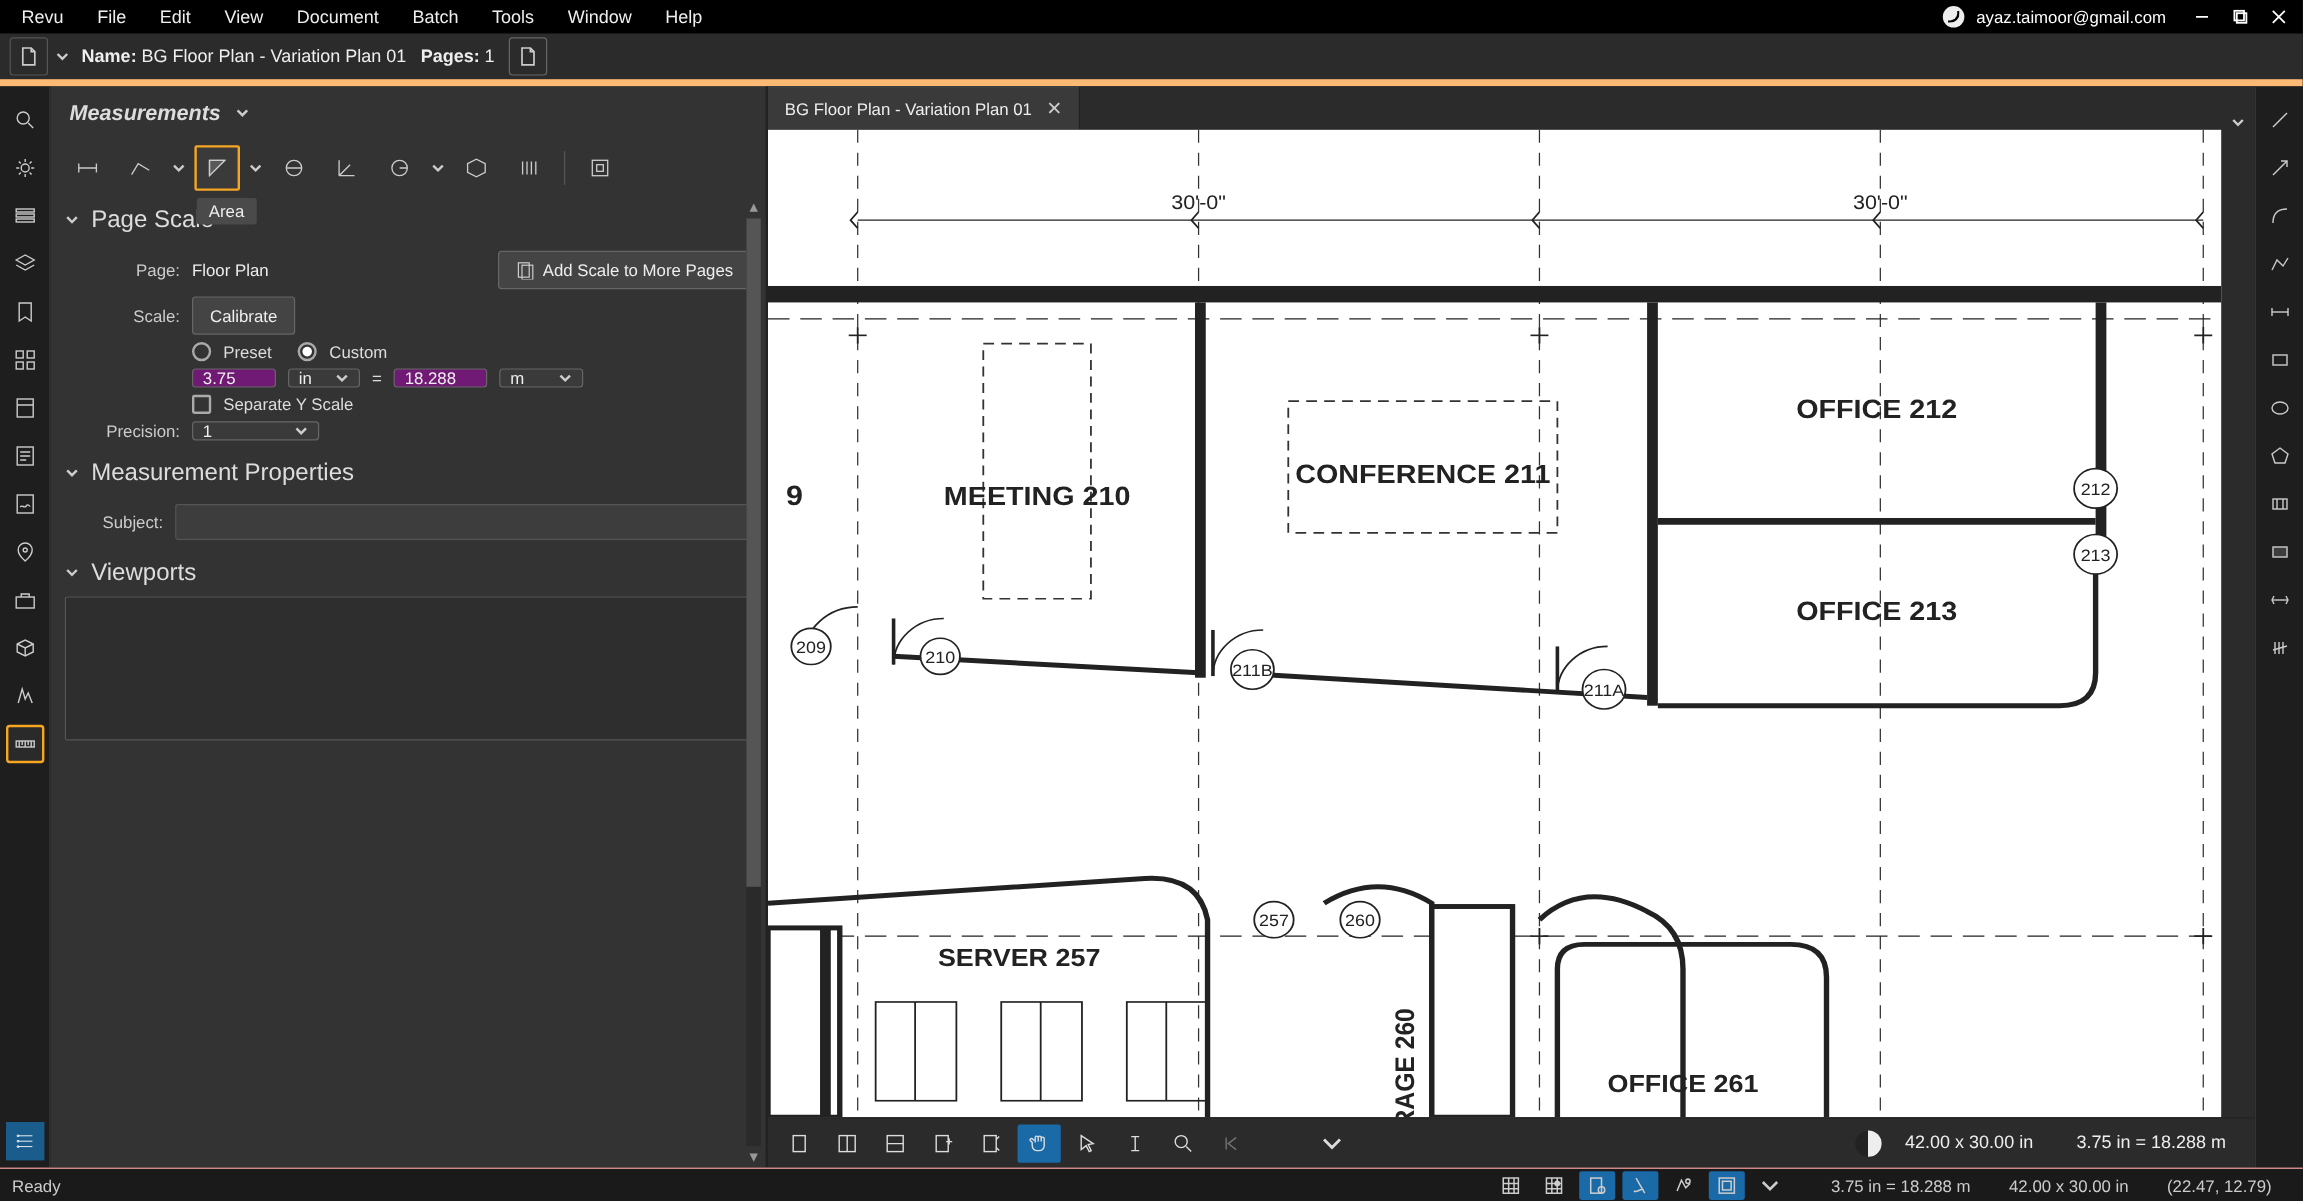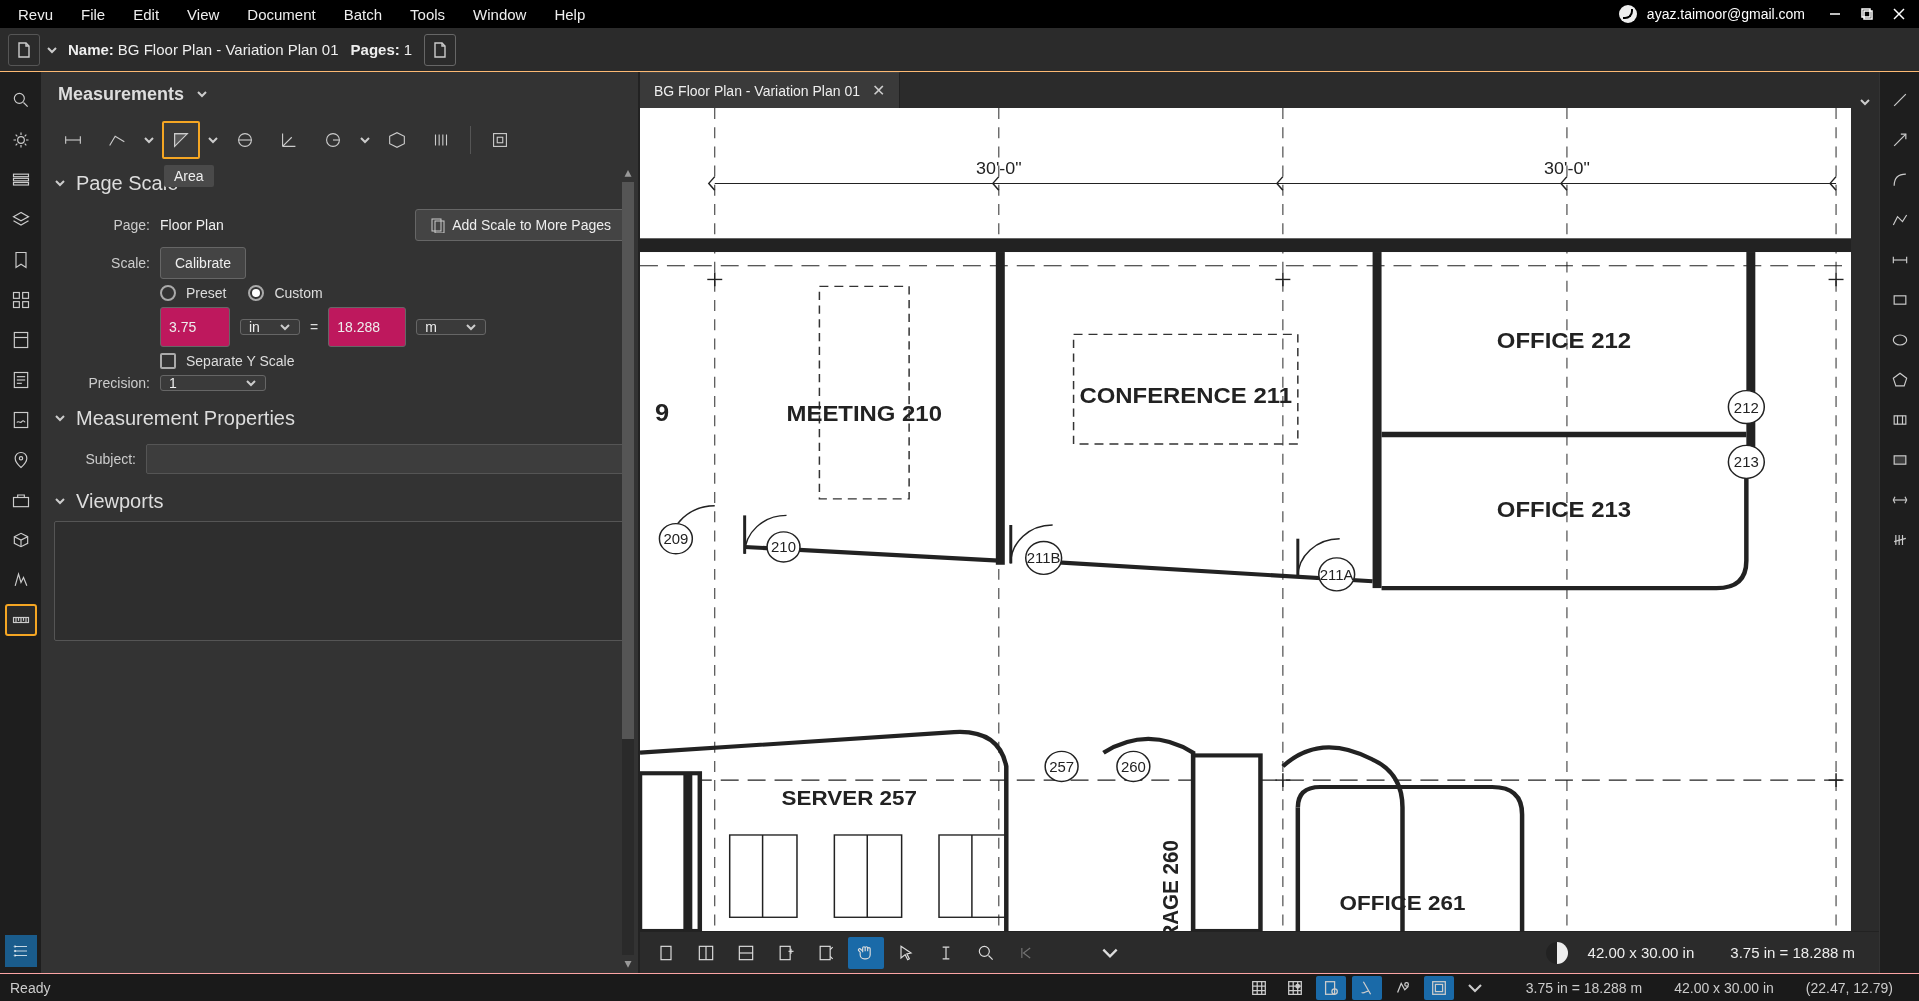--- a/index.html
+++ b/index.html
@@ -9,58 +9,58 @@
 .menubar { height: 28px; background: #000; display: flex; align-items: center; padding: 0 4px; }
 .menubar .menu-item { padding: 0 14px; color: #eee; font-size: 15px; cursor: default; }
 .menubar .spacer { flex: 1; }
 .menubar .logo-icon { width: 18px; height: 18px; border-radius: 50%; background: #eee; margin-right: 10px; position: relative; }
 .menubar .logo-icon::after { content:""; position:absolute; width:8px; height:8px; border:2px solid #000; border-top:none; border-left:none; border-radius:0 0 8px 0; top:4px; left:4px; }
 .menubar .user { color: #fff; font-weight: normal; margin-right: 14px; }
 .win-btn { width: 32px; height: 20px; display: flex; align-items: center; justify-content: center; color: #fff; }
 .win-btn svg { width: 14px; height: 14px; stroke: #fff; stroke-width: 1.5; fill: none; }
 
 
-.docbar { height: 44px; background: #2b2b2b; display: flex; align-items: center; padding: 0 8px; color: #eee; font-size: 15px; border-bottom: 1px solid #fdba74; }
+.docbar { height: 44px; background: #2b2b2b; display: flex; align-items: center; padding: 0 8px; color: #eee; font-size: 15px; border-bottom: 6px solid #fdba74; }
 .docbar .icon-btn { width: 32px; height: 32px; display: flex; align-items: center; justify-content: center; border: 1px solid #555; border-radius: 3px; margin-right: 4px; }
 .docbar .dd { width: 16px; display:flex; align-items:center; justify-content:center; }
 .docbar .label-b { font-weight: bold; margin-left: 8px; }
 .docbar .new-page-btn { width:32px; height:32px; border:1px solid #666; border-radius:3px; display:flex; align-items:center; justify-content:center; margin-left:12px; }
 
 
 .main { position: absolute; top: 72px; bottom: 28px; left: 0; right: 0; display: flex; }
 .left-iconbar { width: 42px; background: #1e1e1e; display: flex; flex-direction: column; align-items: center; padding-top: 8px; border-right: 1px solid #333; }
 .left-iconbar .ib { width: 32px; height: 32px; margin: 4px 0; display: flex; align-items: center; justify-content: center; border-radius: 3px; }
 .left-iconbar .ib.sel { border: 2px solid #f5a623; background: #2a2a2a; }
 .left-iconbar .ib svg { width: 20px; height: 20px; stroke: #ccc; stroke-width: 1.4; fill: none; }
 .left-iconbar .bottom-fill { flex: 1; }
 .left-iconbar .panel-toggle { width:32px; height:32px; background:#1a5c8c; display:flex; align-items:center; justify-content:center; margin-bottom:6px; }
 .left-iconbar .panel-toggle svg { stroke:#fff; }
 
 
 .panel { width: 598px; background: #333; display: flex; flex-direction: column; border-right: 2px solid #222; }
-.panel .panel-header { height: 44px; display: flex; align-items: center; padding: 0 16px; font-weight: bold; font-size: 18px; }
+.panel .panel-header { height: 44px; display: flex; align-items: center; padding: 0 16px; font-weight: bold; font-size: 18px; font-style: italic; }
 .panel .panel-header .chev { margin-left: 12px; }
 .panel .toolrow { height: 48px; display: flex; align-items: center; padding: 0 12px; gap: 6px; }
 .panel .toolrow .tb { width: 38px; height: 38px; display: flex; align-items: center; justify-content: center; border-radius: 2px; position: relative; }
 .panel .toolrow .tb.sel { border: 2px solid #f5a623; background: #3a3a3a; }
 .panel .toolrow .tb svg { width: 22px; height: 22px; stroke: #ccc; stroke-width: 1.2; fill: none; }
 .panel .toolrow .dd-small { width: 14px; display:flex; align-items:center; justify-content:center; }
 .panel .toolrow .sep { width: 1px; height: 28px; background: #555; margin: 0 4px; }
 .tooltip { position: absolute; background: #4a4a4a; color: #eee; padding: 3px 10px; border-radius: 2px; font-size: 14px; top: 42px; left: 0; white-space: nowrap; z-index: 10; }
 
 .panel-body { flex: 1; overflow-y: auto; padding: 0 12px 12px 12px; position: relative; }
 .section-hdr { display: flex; align-items: center; padding: 8px 0; }
 .section-hdr .chev { margin-right: 10px; }
 .section-title { font-size: 20px; }
 
 .field-row { display: flex; align-items: center; margin: 6px 0 6px 24px; gap: 10px; }
 .field-label { width: 72px; text-align: right; color: #ccc; }
 .field-value { color: #eee; }
 .btn { background: #444; border: 1px solid #666; color: #eee; padding: 7px 14px; border-radius: 3px; font-size: 14px; display:flex; align-items:center; gap:6px; }
-.input { background: #be185d; border: 1px solid #666; color: #eee; padding: 6px 8px; border-radius: 3px; font-size: 14px; height: 40px; }
+.input { background: #701a75; border: 1px solid #666; color: #eee; padding: 6px 8px; border-radius: 3px; font-size: 14px; height: 16px; }
 .select { background: #3a3a3a; border: 1px solid #666; color: #eee; padding: 6px 8px; border-radius: 3px; height: 16px; display: flex; align-items: center; justify-content: space-between; gap: 8px; }
 .radio { width: 16px; height: 16px; border: 2px solid #aaa; border-radius: 50%; position: relative; }
 .radio.checked::after { content: ""; position: absolute; inset: 2px; background: #fff; border-radius: 50%; }
 .checkbox { width: 16px; height: 16px; border: 2px solid #aaa; border-radius: 2px; }
 .prop-input { flex: 1; background: #3d3d3d; border: 1px solid #555; height: 30px; border-radius: 2px; }
 .viewport-box { border: 1px solid #555; background: #2e2e2e; border-radius: 2px; height: 120px; }
 
 
 .panel-scroll { position:absolute; right:2px; top:0; bottom:0; width:16px; display:flex; flex-direction:column; align-items:center; }
 .panel-scroll .arrow { height:18px; color:#999; }

